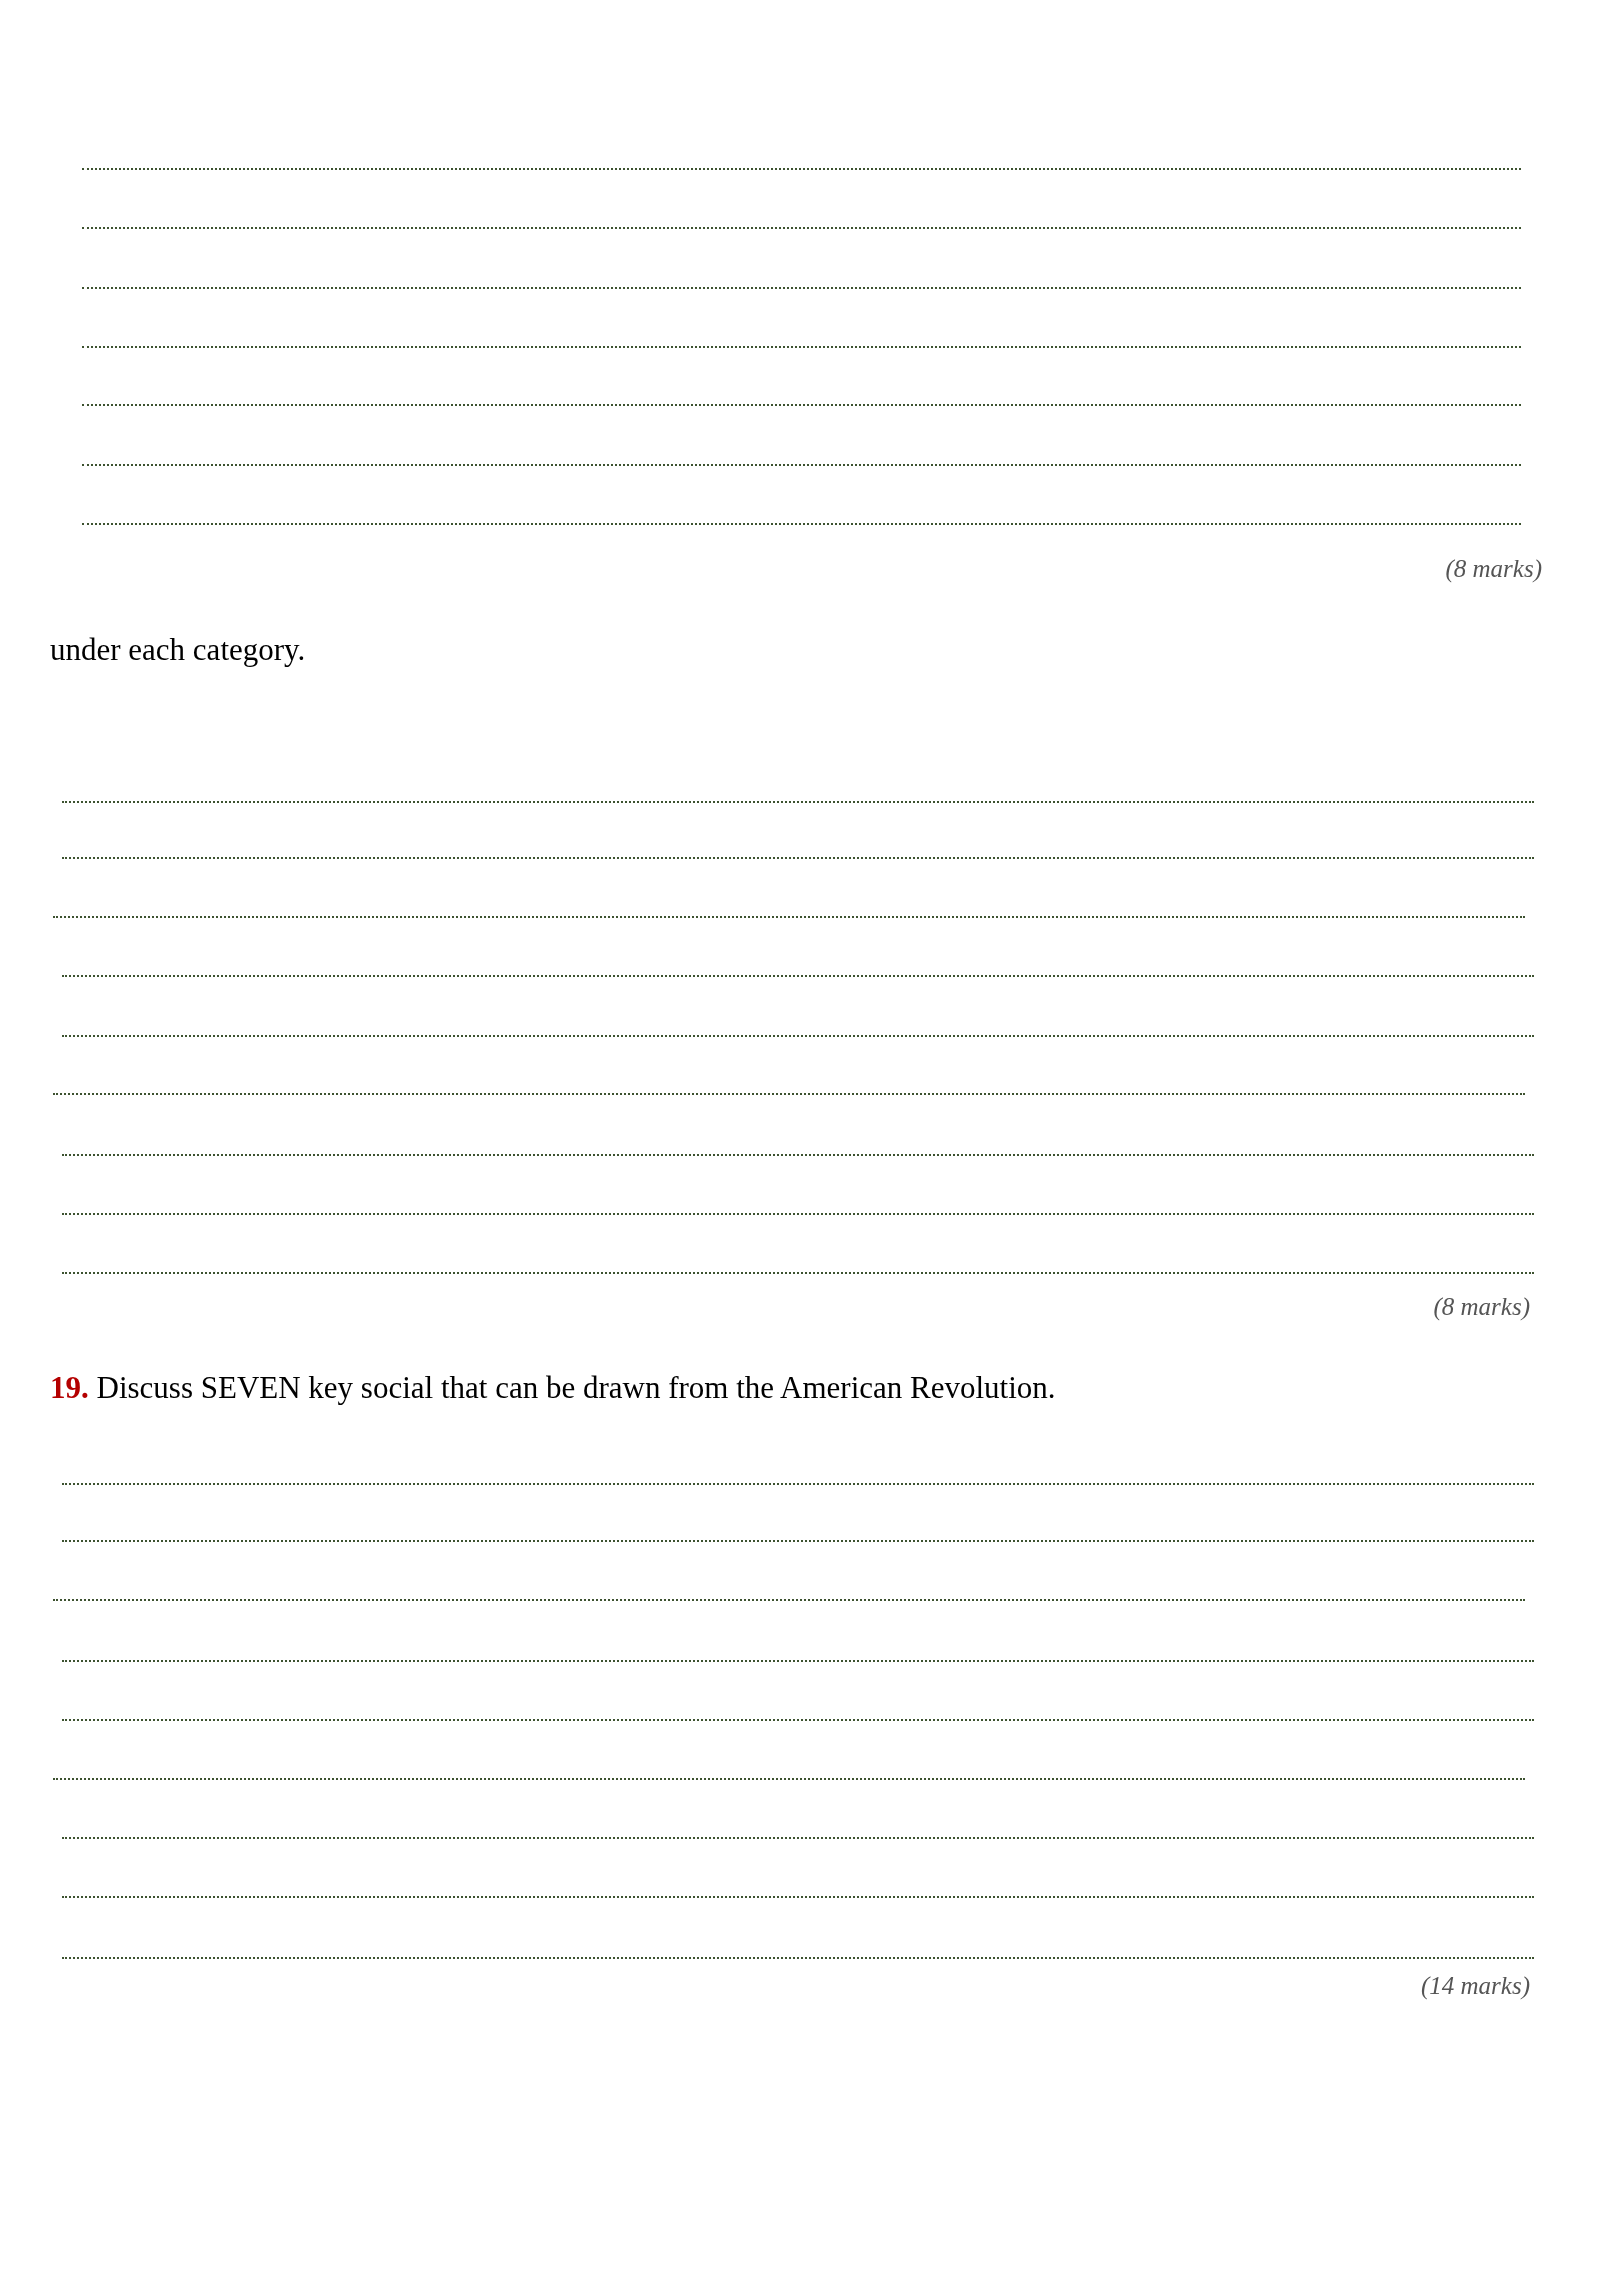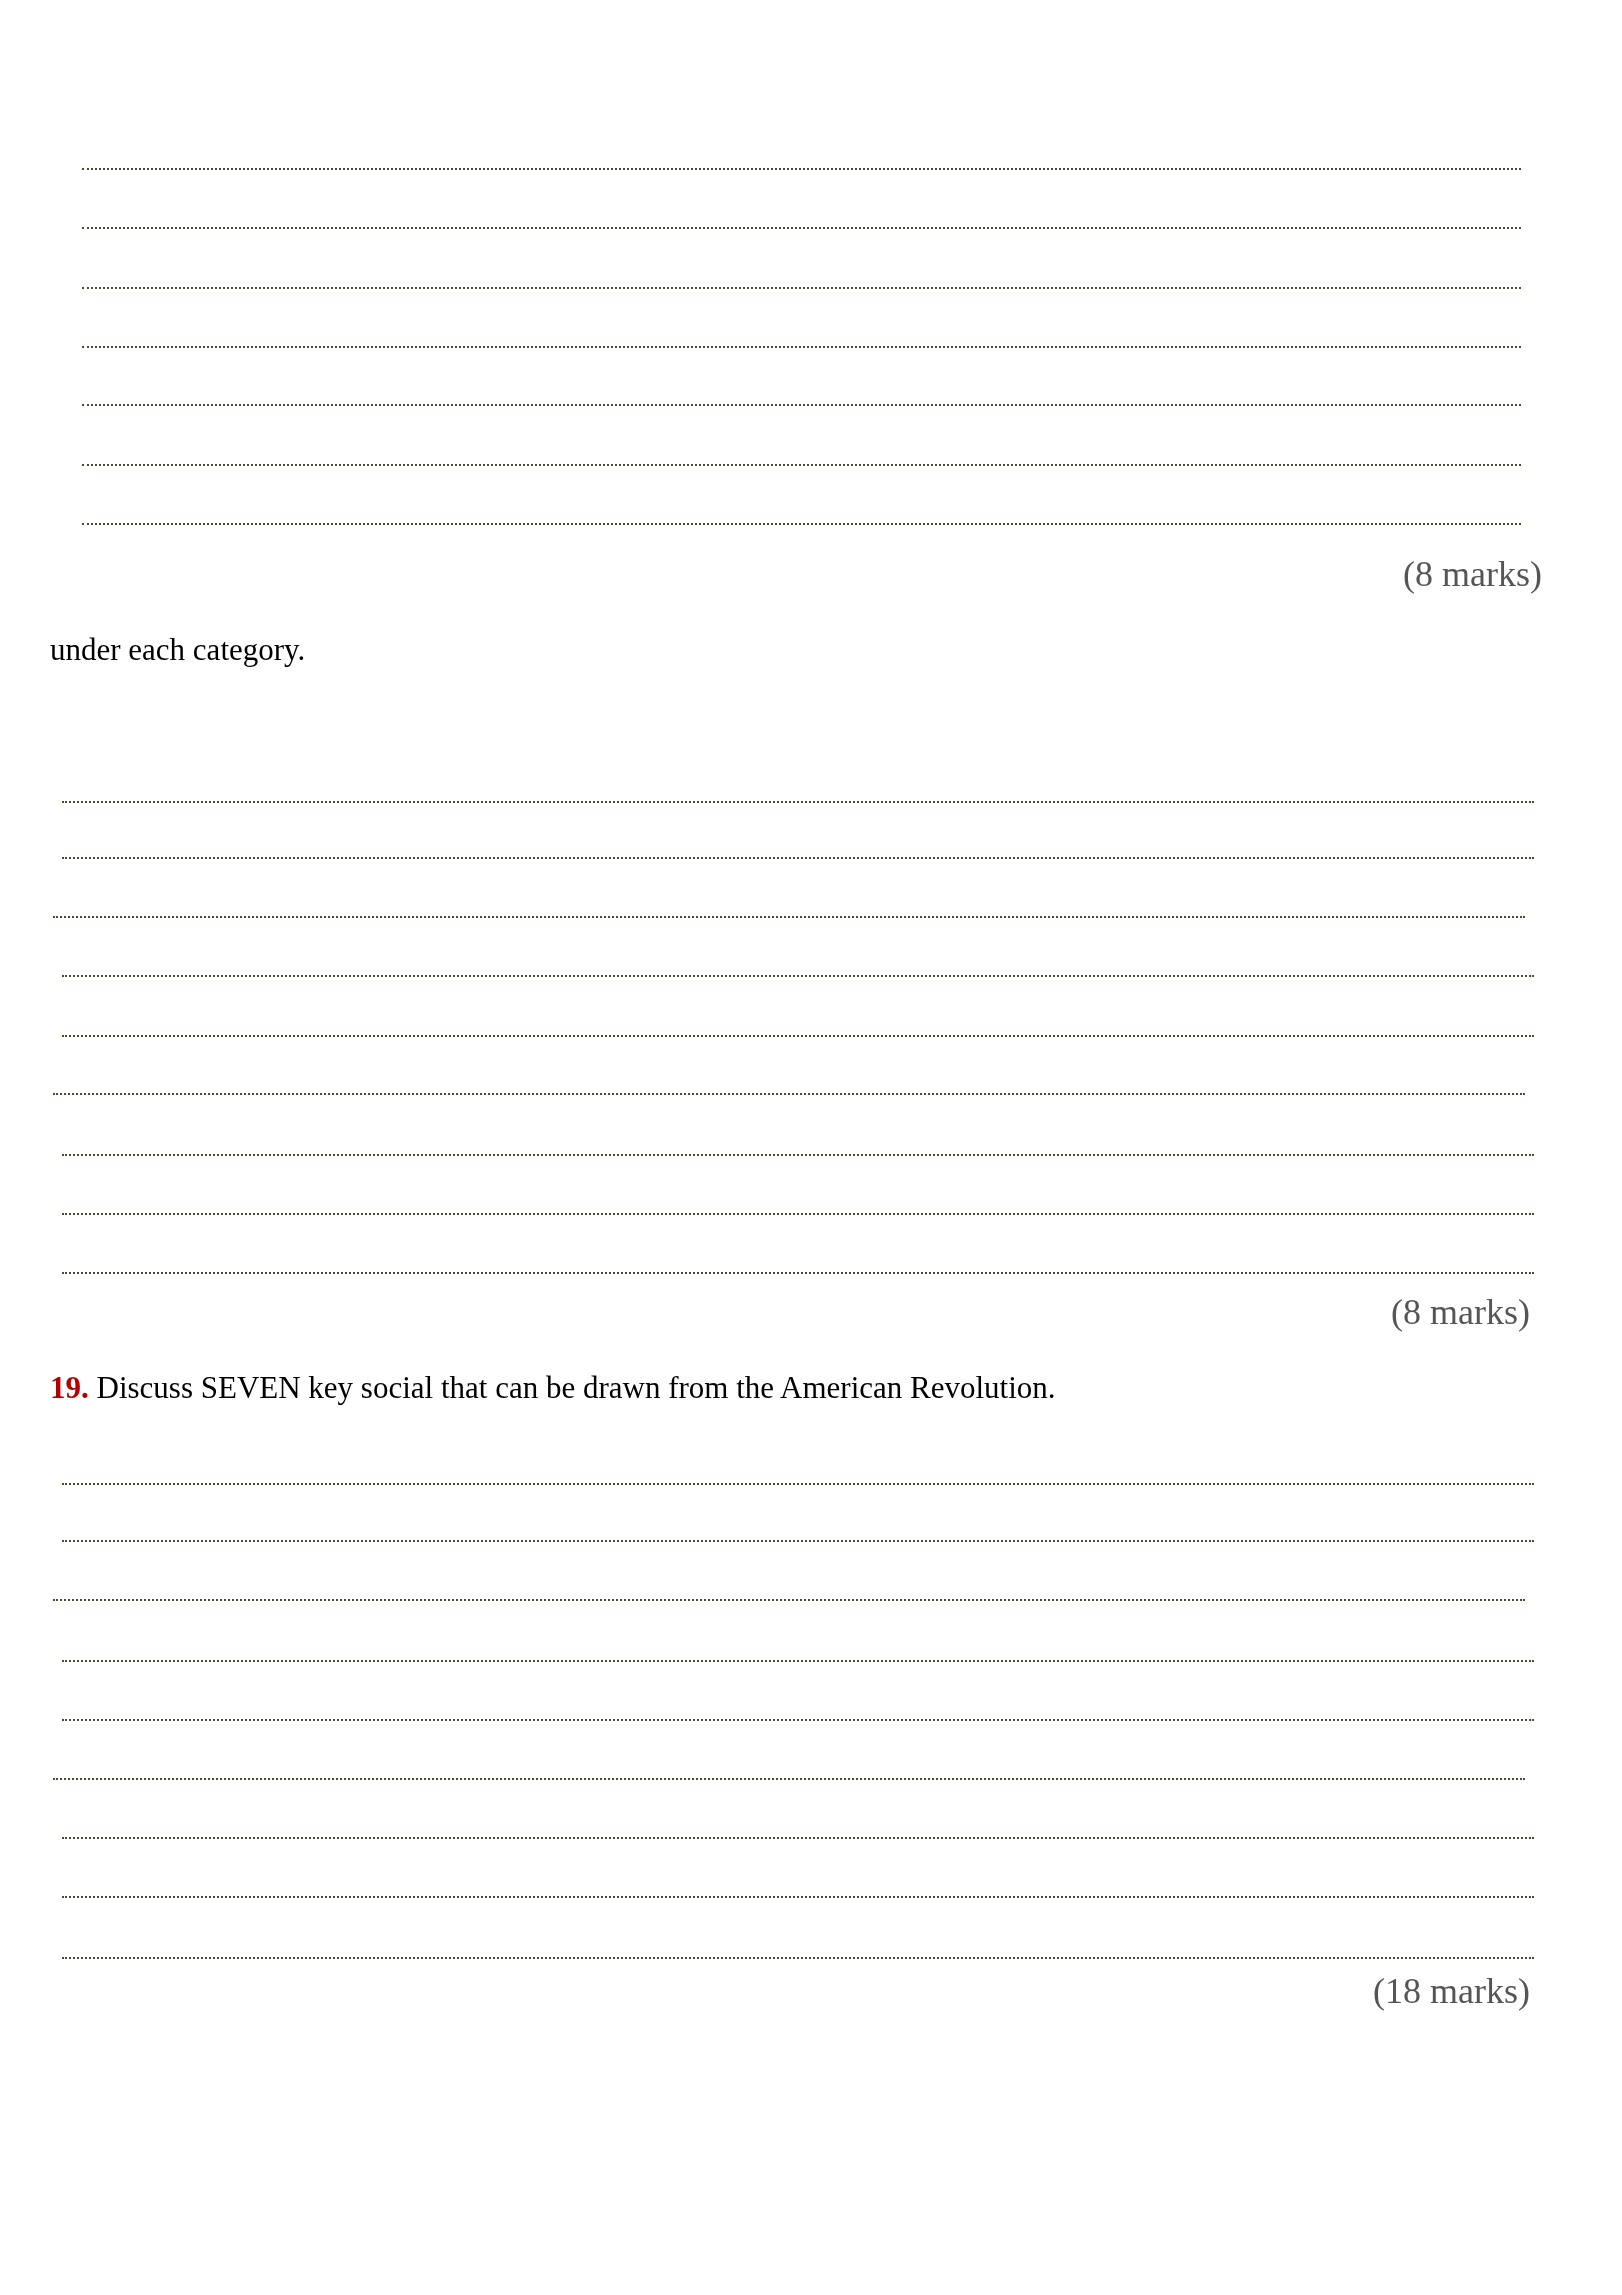--- a/index.html
+++ b/index.html
@@ -16,21 +16,22 @@
     color: #000000;
   }
   .rule {
     position: absolute;
     height: 0;
     border-top: 2.6px dotted #3d5230;
   }
   .marks {
     position: absolute;
     right: 93px;
-    font-size: 36px;
+    font-style: italic;
+    font-size: 25px;
     color: #555555;
     line-height: 1;
     white-space: nowrap;
   }
   .question {
     position: absolute;
     left: 50px;
     width: 1505px;
     font-size: 31px;
     line-height: 60px;
@@ -80,17 +81,17 @@
   <div class="rule" style="top:1483px; left:62px; width:1472px;"></div>
   <div class="rule" style="top:1540px; left:62px; width:1472px;"></div>
   <div class="rule" style="top:1599px; left:53px; width:1472px;"></div>
   <div class="rule" style="top:1660px; left:62px; width:1472px;"></div>
   <div class="rule" style="top:1719px; left:62px; width:1472px;"></div>
   <div class="rule" style="top:1778px; left:53px; width:1472px;"></div>
   <div class="rule" style="top:1837px; left:62px; width:1472px;"></div>
   <div class="rule" style="top:1896px; left:62px; width:1472px;"></div>
   <div class="rule" style="top:1957px; left:62px; width:1472px;"></div>
 </div>
-<div class="marks" style="top:1973px;">(18 marks)</div>
+<div class="marks" style="top:1973px;">(14 marks)</div>
 
 <div class="question" style="top:2036px;">
 </div>
 
 
 </body></html>

